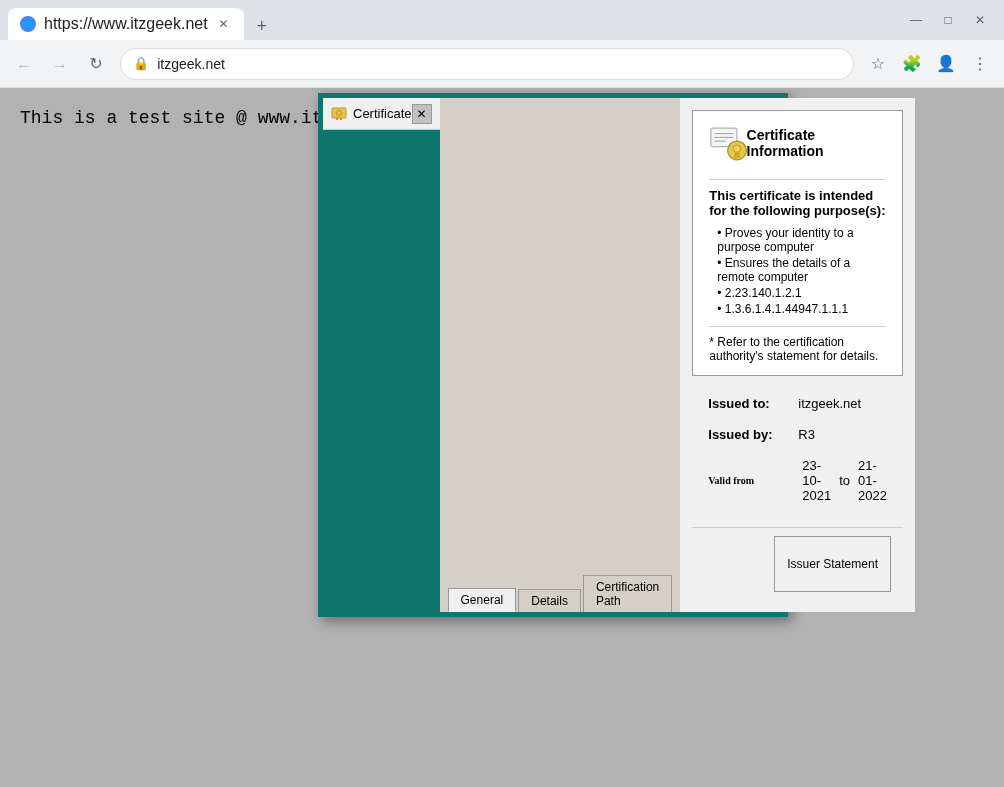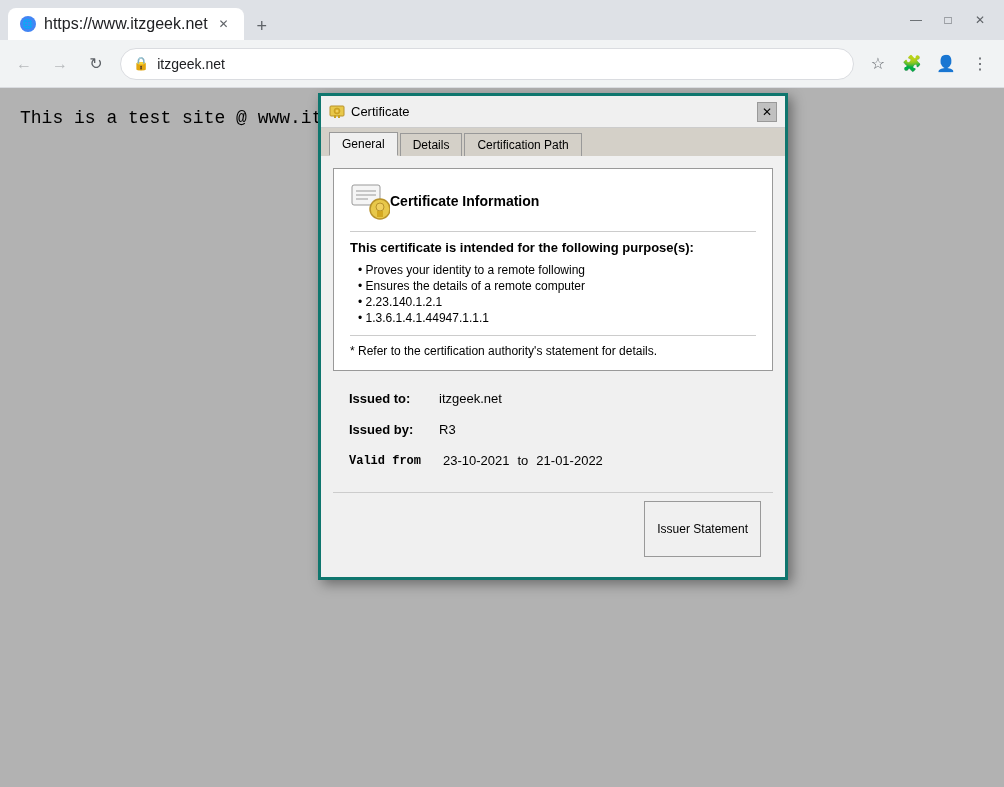--- a/index.html
+++ b/index.html
@@ -210,24 +210,23 @@
       background: rgba(0,0,0,0.3);
     }
 
     
     .cert-dialog {
       position: absolute;
       top: 5px;
       left: 318px;
       width: 470px;
       background: #0f766e;
-      border: 3px solid #0f766e;
+      border: 5px solid #0f766e;
       box-shadow: 4px 4px 12px rgba(0,0,0,0.4);
       display: flex;
-      flex-direction: column;
     }
 
     .dialog-title-bar {
       height: 32px;
       background: #f0f0f0;
       display: flex;
       align-items: center;
       padding: 0 8px;
       border-bottom: 1px solid #ccc;
     }
@@ -298,21 +297,21 @@
       border: 1px solid #999;
       padding: 12px 16px;
       margin-bottom: 12px;
     }
 
     .cert-info-header {
       display: flex;
       align-items: center;
       gap: 0;
       margin-bottom: 8px;
-      padding-bottom: 10px;
+      padding-bottom: 16px;
       border-bottom: 1px solid #ccc;
     }
 
     .cert-info-title {
       font-size: 14px;
       font-weight: bold;
       font-family: 'Segoe UI', Arial, sans-serif;
       color: #000;
     }
 
@@ -376,23 +375,23 @@
     }
 
     .cert-valid-row {
       display: flex;
       align-items: center;
       gap: 4px;
       margin-bottom: 16px;
     }
 
     .cert-valid-label {
-      font-size: 12px;
+      font-size: 10px;
       font-weight: bold;
-      font-family: Liberation Mono, monospace;
+      font-family: Liberation Serif, serif;
       color: #000;
       min-width: 90px;
     }
 
     .cert-valid-date {
       font-size: 13px;
       font-family: 'Segoe UI', Arial, sans-serif;
       color: #000;
     }
 
@@ -516,21 +515,21 @@
               <circle cx="30" cy="28" r="10" fill="#e8c84a" stroke="#b8922a" stroke-width="1.5"></circle>
               <circle cx="30" cy="26" r="4" fill="#f0d060" stroke="#b8922a" stroke-width="1"></circle>
               <rect x="27" y="30" width="3" height="6" fill="#d4a820"></rect>
               <rect x="30" y="30" width="3" height="6" fill="#d4a820"></rect>
             </svg>
             <span class="cert-info-title">Certificate Information</span>
           </div>
 
           <p class="cert-purposes-title">This certificate is intended for the following purpose(s):</p>
           <ul class="cert-purposes-list">
-            <li>Proves your identity to a remote following</li>
+            <li>Proves your identity to a purpose computer</li>
             <li>Ensures the details of a remote computer</li>
             <li>2.23.140.1.2.1</li>
             <li>1.3.6.1.4.1.44947.1.1.1</li>
           </ul>
 
           <p class="cert-note">* Refer to the certification authority's statement for details.</p>
         </div>
 
         <div class="cert-details-section">
           <div class="cert-detail-row">

